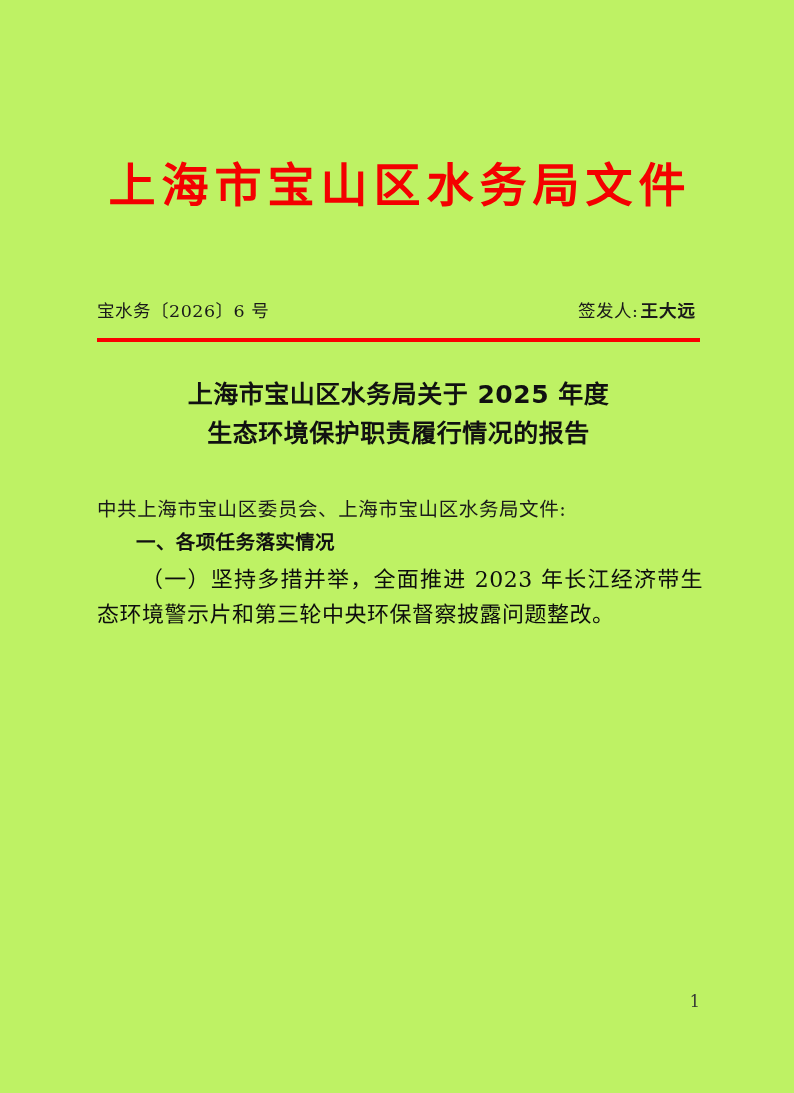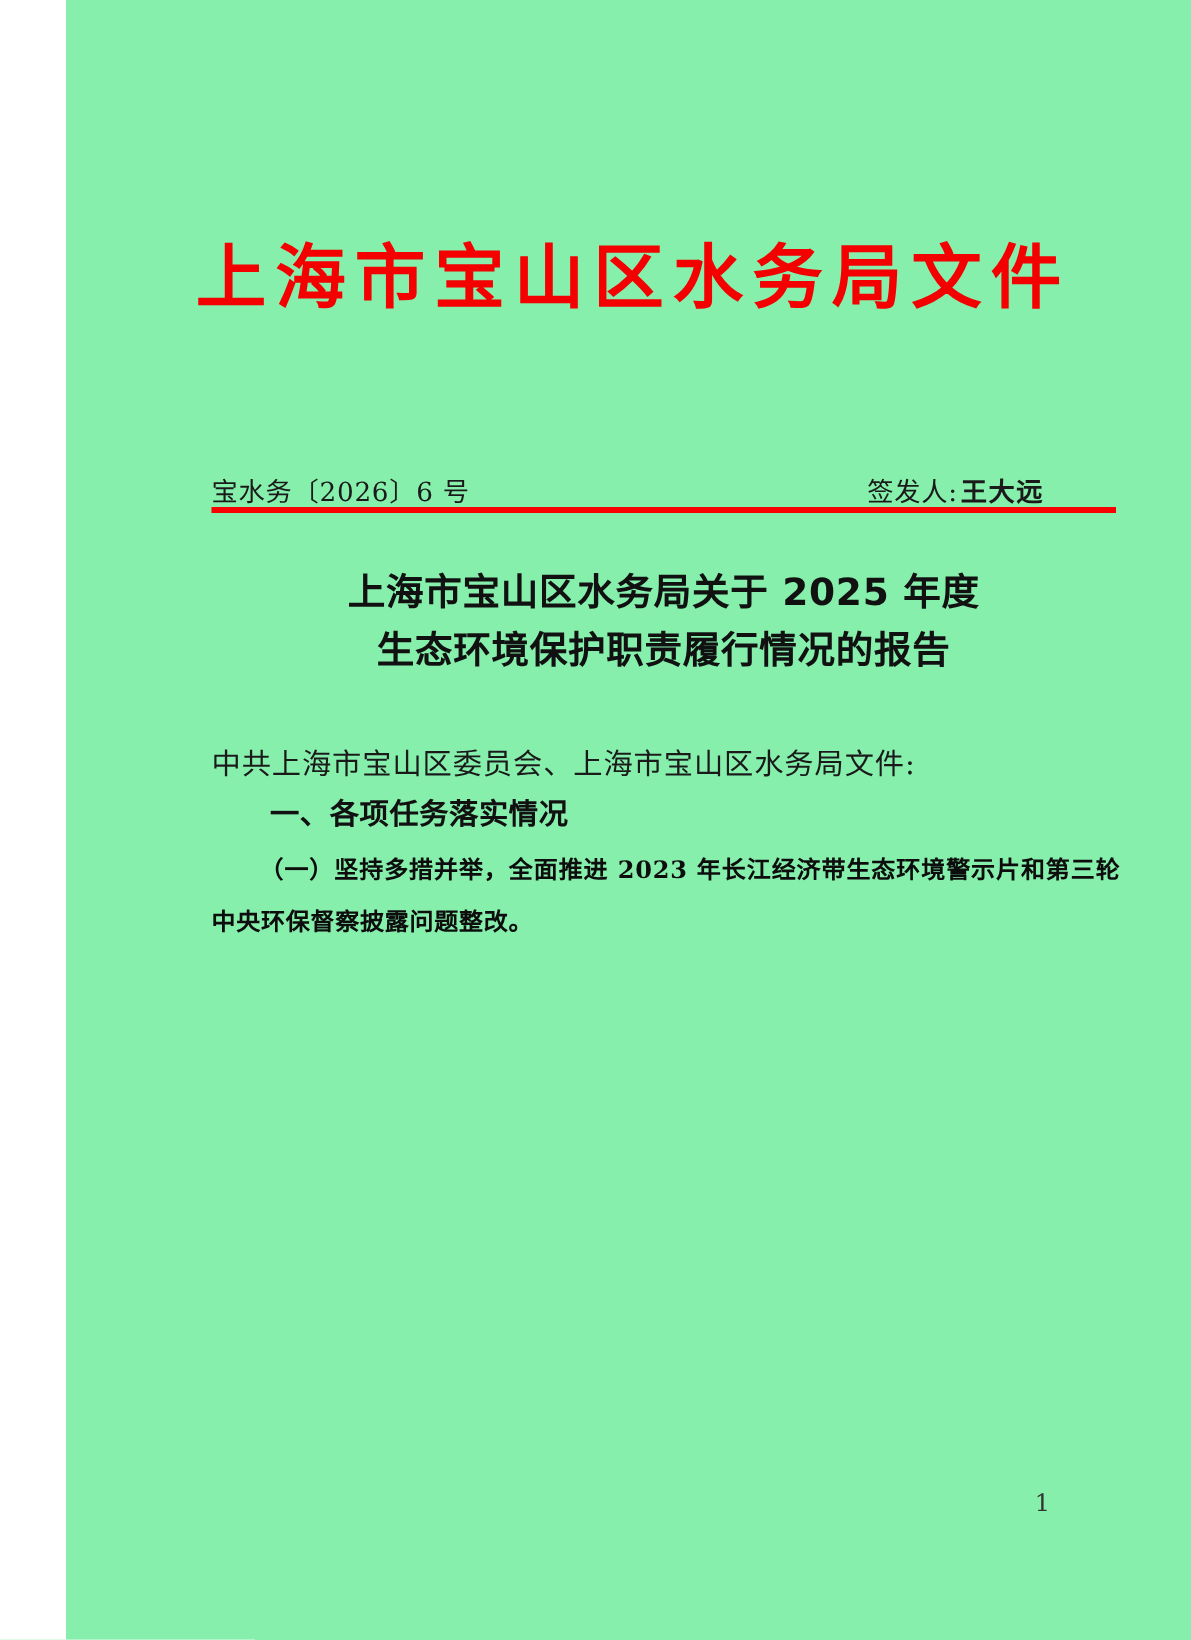--- a/index.html
+++ b/index.html
@@ -13,22 +13,21 @@
     position: relative;
     overflow: hidden;
     font-family: "DejaVu Serif", "Liberation Serif", serif;
     color: #1a1a1a;
     -webkit-font-smoothing: antialiased;
   }
 
   .page {
     position: absolute;
     inset: 0;
-    background: #86efac;
-    margin-left: 44px;
+    background: #bef264;
   }
 
   
   .masthead {
     position: absolute;
     left: 0;
     right: 0;
     top: 160px;
     text-align: center;
   }
@@ -41,21 +40,21 @@
     color: #f40000;
     white-space: nowrap;
     text-indent: 6px;
   }
 
   
   .docnum-row {
     position: absolute;
     left: 97px;
     right: 94px;
-    top: 314px;
+    top: 297px;
     display: flex;
     align-items: baseline;
     justify-content: space-between;
     font-size: 17.5px;
     font-family: "DejaVu Serif", "Liberation Serif", serif;
   }
   .docnum {
     letter-spacing: 0.5px;
     white-space: nowrap;
   }
@@ -123,22 +122,22 @@
     font-weight: bold;
     font-size: 19.5px;
     line-height: 35px;
     letter-spacing: 0.4px;
     margin: 0;
     text-indent: 2em;
     color: #111111;
   }
   .heading-kai-bold {
     font-family: "DejaVu Serif", "Liberation Serif", serif;
-    font-weight: bold;
-    font-size: 16px;
+    font-weight: normal;
+    font-size: 22px;
     line-height: 35px;
     letter-spacing: 0.5px;
     margin: 0;
     text-indent: 2em;
     text-align: justify;
     text-justify: inter-ideograph;
     color: #0d0d0d;
   }
   .mixed-para {
     font-size: 19.5px;

